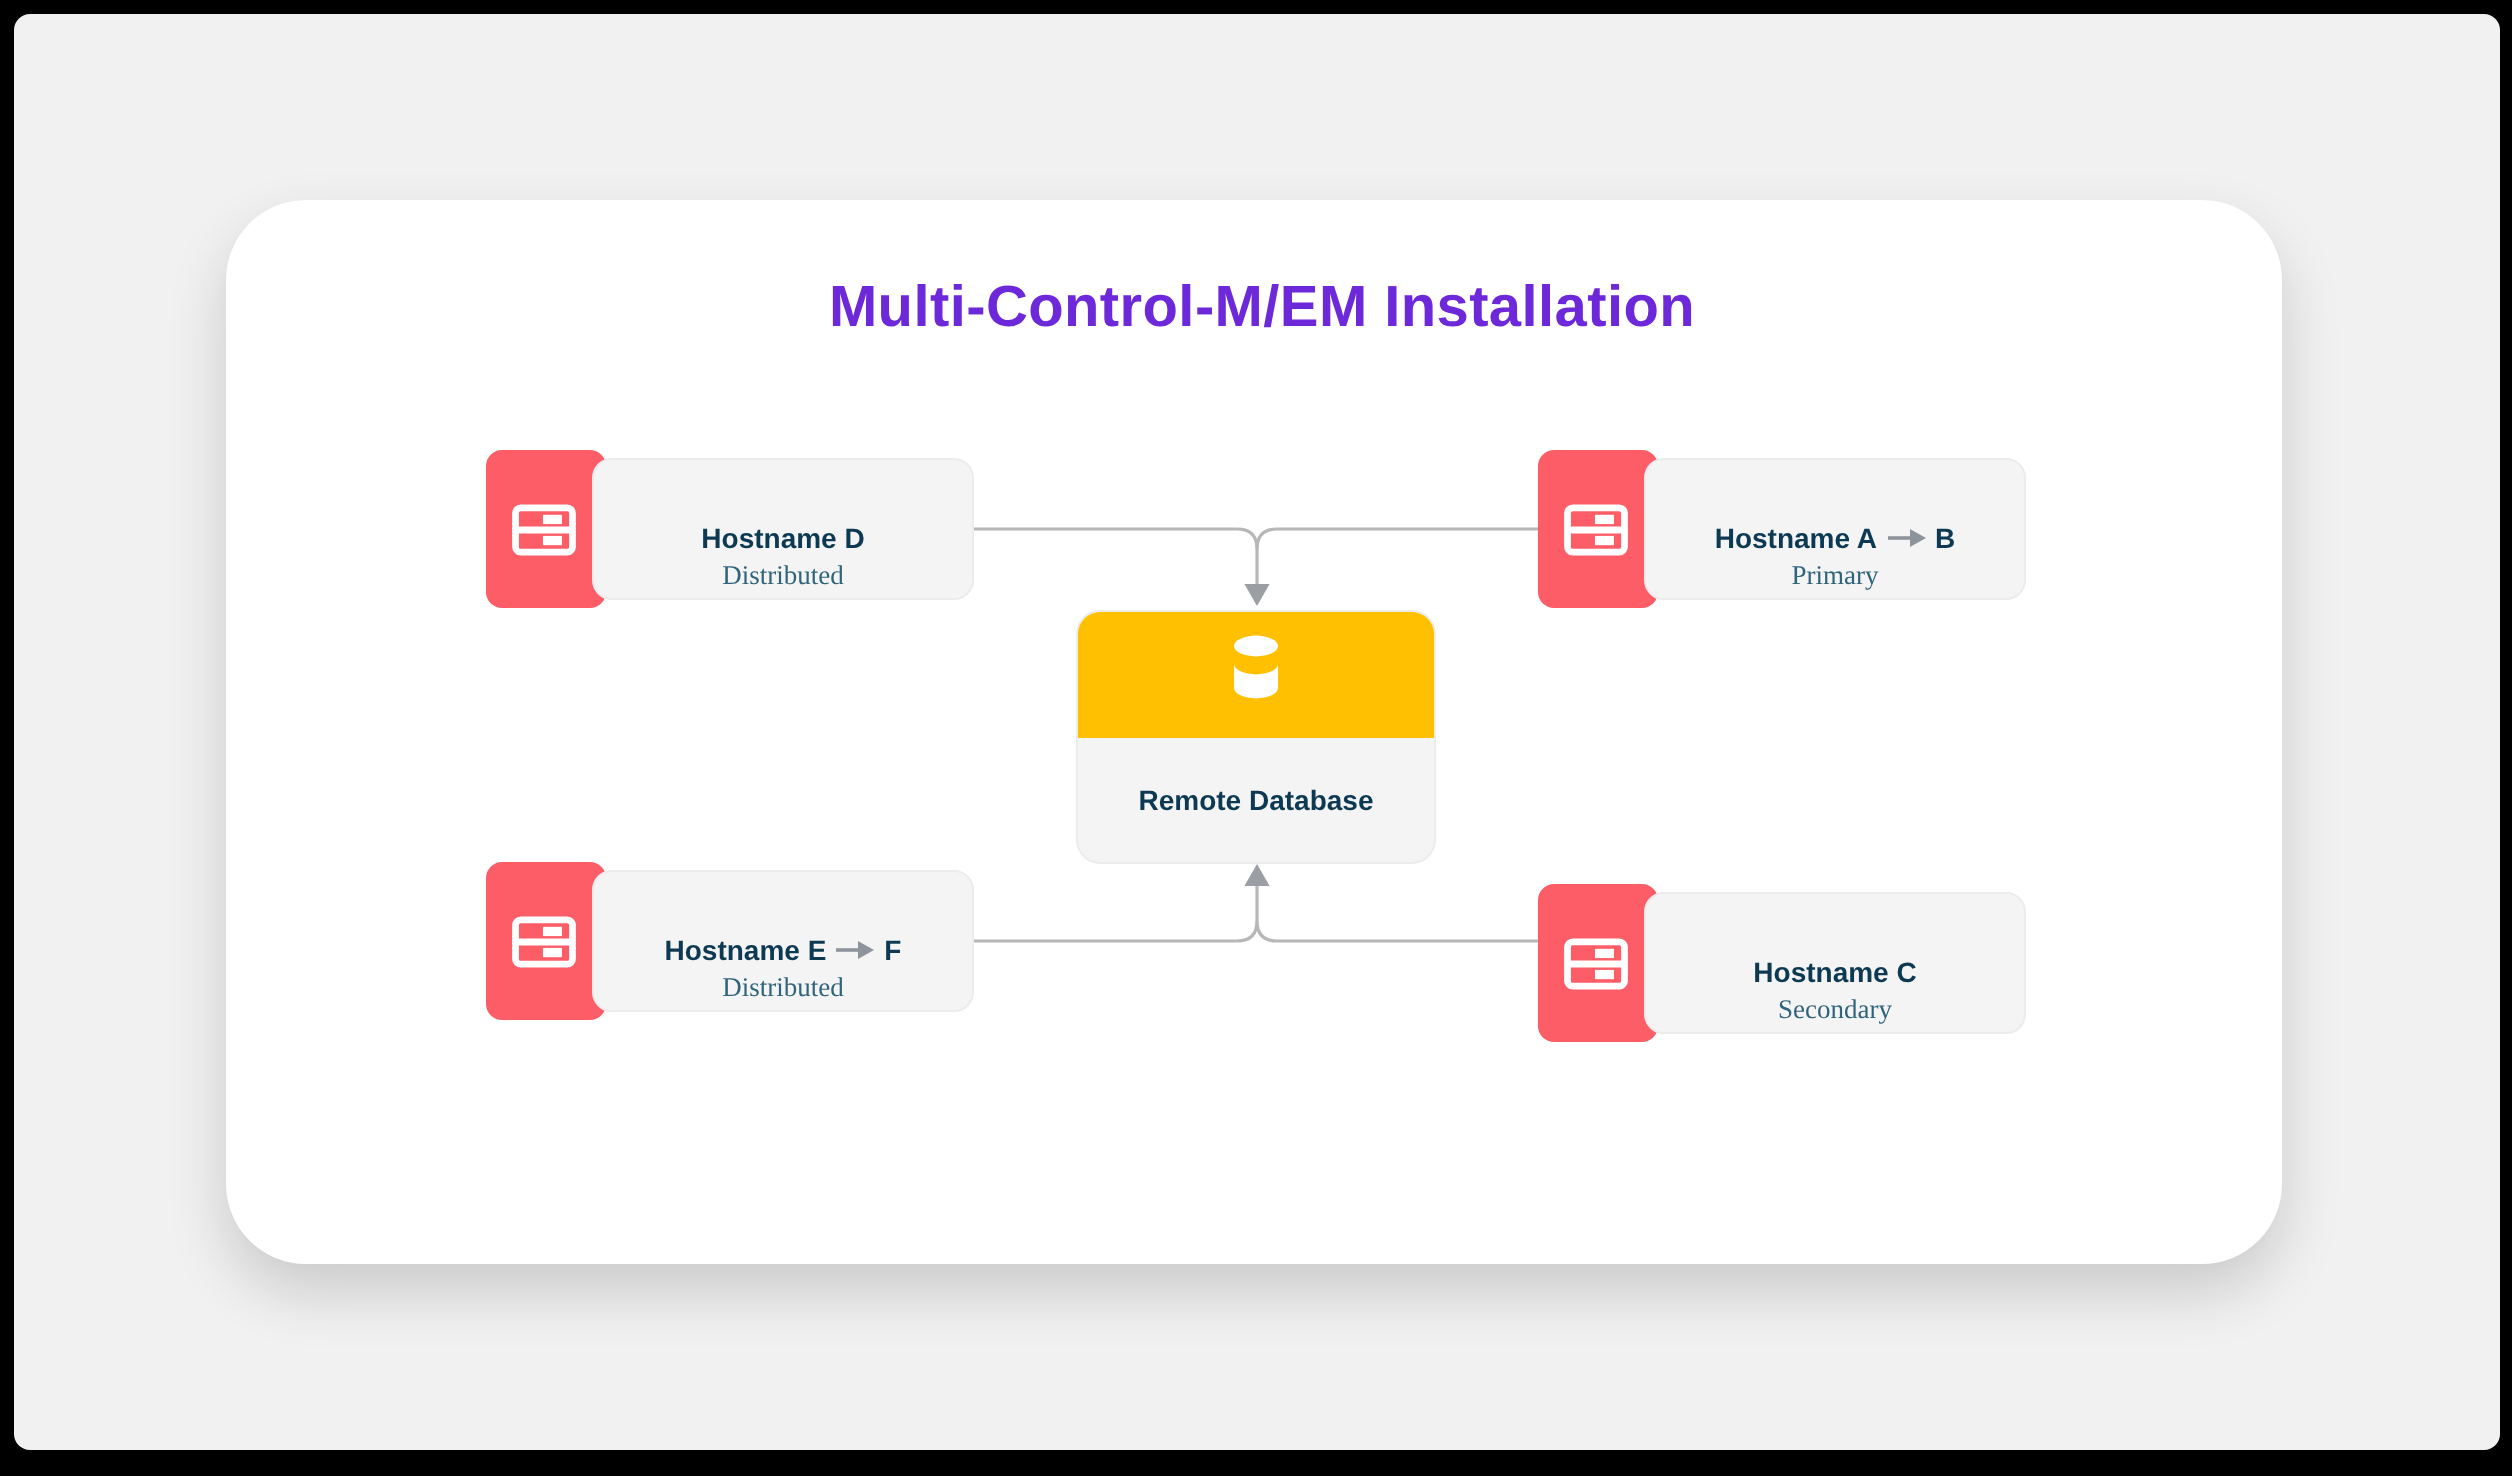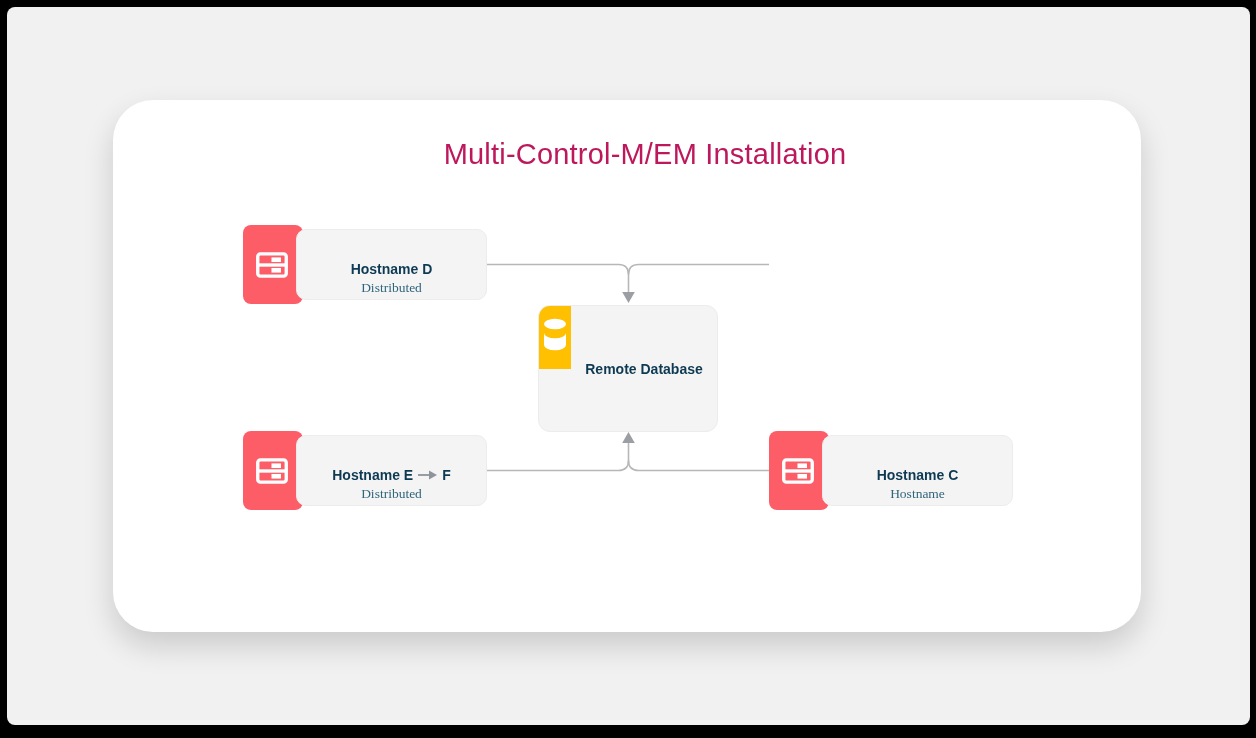--- a/index.html
+++ b/index.html
@@ -22,37 +22,37 @@
   .card {
     position: absolute;
     left: 106px; top: 93px;
     width: 1028px; height: 532px;
     background: #FFFFFF;
     border-radius: 40px;
     box-shadow: 0 14px 30px rgba(0,0,0,0.16);
   }
   .diagram-title {
     position: absolute;
-    top: 38px; left: 18px; width: 100%;
+    top: 38px; left: 4px; width: 100%;
     text-align: center;
     font-size: 29px;
-    font-weight: 400;
+    font-weight: 700;
     letter-spacing: 0.2px;
-    color: #be185d;
+    color: #6d28d9;
   }
 
   
   .connectors { position: absolute; inset: 0; width: 100%; height: 100%; }
 
   
   .node { position: absolute; width: 244px; height: 79px; }
   .node.top-left     { left: 130px; top: 125px; }
   .node.top-right    { left: 656px; top: 125px; }
   .node.bottom-left  { left: 130px; top: 331px; text-align: center; }
-  .node.bottom-right { left: 656px; top: 331px; }
+  .node.bottom-right { left: 656px; top: 342px; }
 
   .node-badge {
     position: absolute; left: 0; top: 0;
     width: 60px; height: 79px;
     background: #FC5D67;
     border-radius: 8px;
     display: flex; align-items: center; justify-content: flex-start;
   }
   .node-badge svg { margin-left: 10px; display: block; }
 
@@ -80,21 +80,21 @@
   }
 
   
   .db-node {
     position: absolute; left: 425px; top: 205px;
     width: 180px; height: 127px;
     border-radius: 12px;
     border: 1px solid #ECECED;
     background: #F4F4F5;
     overflow: hidden;
-    display: flex; 
+    display: flex; flex-direction: column;
   }
   .db-top {
     height: 63px;
     background: #FFC002;
     display: flex; align-items: center; justify-content: center;
   }
   .db-bottom {
     flex: 1;
     display: flex; align-items: center; justify-content: center;
   }
@@ -132,20 +132,45 @@
           </span>
         </div>
         <div class="node-card">
           <div class="node-title">
             <span>Hostname D</span>
           </div>
           <div class="node-subtitle">Distributed</div>
         </div>
       </div>
 
+      <div class="node top-right">
+        <div class="node-badge">
+          <span>
+            <svg width="38" height="38" viewBox="0 0 36 36">
+              <rect x="4.5" y="7.5" width="27" height="21" rx="2.5" fill="none" stroke="#fff" stroke-width="3.2"></rect>
+              <line x1="4.5" y1="18" x2="31.5" y2="18" stroke="#fff" stroke-width="3.2"></line>
+              <rect x="17.5" y="10.8" width="9" height="4.4" fill="#fff"></rect>
+              <rect x="17.5" y="20.8" width="9" height="4.4" fill="#fff"></rect>
+            </svg>
+          </span>
+        </div>
+        <div class="node-card">
+          <div class="node-title">
+            <span>Hostname A</span>
+            <span class="arrow-glyph">
+              <svg width="19" height="10" viewBox="0 0 19 10">
+                <line x1="0" y1="5" x2="12" y2="5" stroke="#8E949B" stroke-width="1.8"></line>
+                <polygon points="11,0.5 19,5 11,9.5" fill="#8E949B"></polygon>
+              </svg>
+            </span>
+            <span>B</span>
+          </div>
+          <div class="node-subtitle">Primary</div>
+        </div>
+      </div>
 
       <div class="node bottom-left">
         <div class="node-badge">
           <span>
             <svg width="38" height="38" viewBox="0 0 36 36">
               <rect x="4.5" y="7.5" width="27" height="21" rx="2.5" fill="none" stroke="#fff" stroke-width="3.2"></rect>
               <line x1="4.5" y1="18" x2="31.5" y2="18" stroke="#fff" stroke-width="3.2"></line>
               <rect x="17.5" y="10.8" width="9" height="4.4" fill="#fff"></rect>
               <rect x="17.5" y="20.8" width="9" height="4.4" fill="#fff"></rect>
             </svg>
@@ -174,21 +199,21 @@
               <line x1="4.5" y1="18" x2="31.5" y2="18" stroke="#fff" stroke-width="3.2"></line>
               <rect x="17.5" y="10.8" width="9" height="4.4" fill="#fff"></rect>
               <rect x="17.5" y="20.8" width="9" height="4.4" fill="#fff"></rect>
             </svg>
           </span>
         </div>
         <div class="node-card">
           <div class="node-title">
             <span>Hostname C</span>
           </div>
-          <div class="node-subtitle">Hostname</div>
+          <div class="node-subtitle">Secondary</div>
         </div>
       </div>
 
       <div class="db-node">
         <div class="db-top">
           <span>
             <svg width="32" height="40" viewBox="0 0 32 40">
               <ellipse cx="16" cy="8" rx="11" ry="5.2" fill="#fff"></ellipse>
               <path d="M5,17 V29 A11,5.2 0 0 0 27,29 V17 A11,5.2 0 0 1 5,17 Z" fill="#fff"></path>
             </svg>

